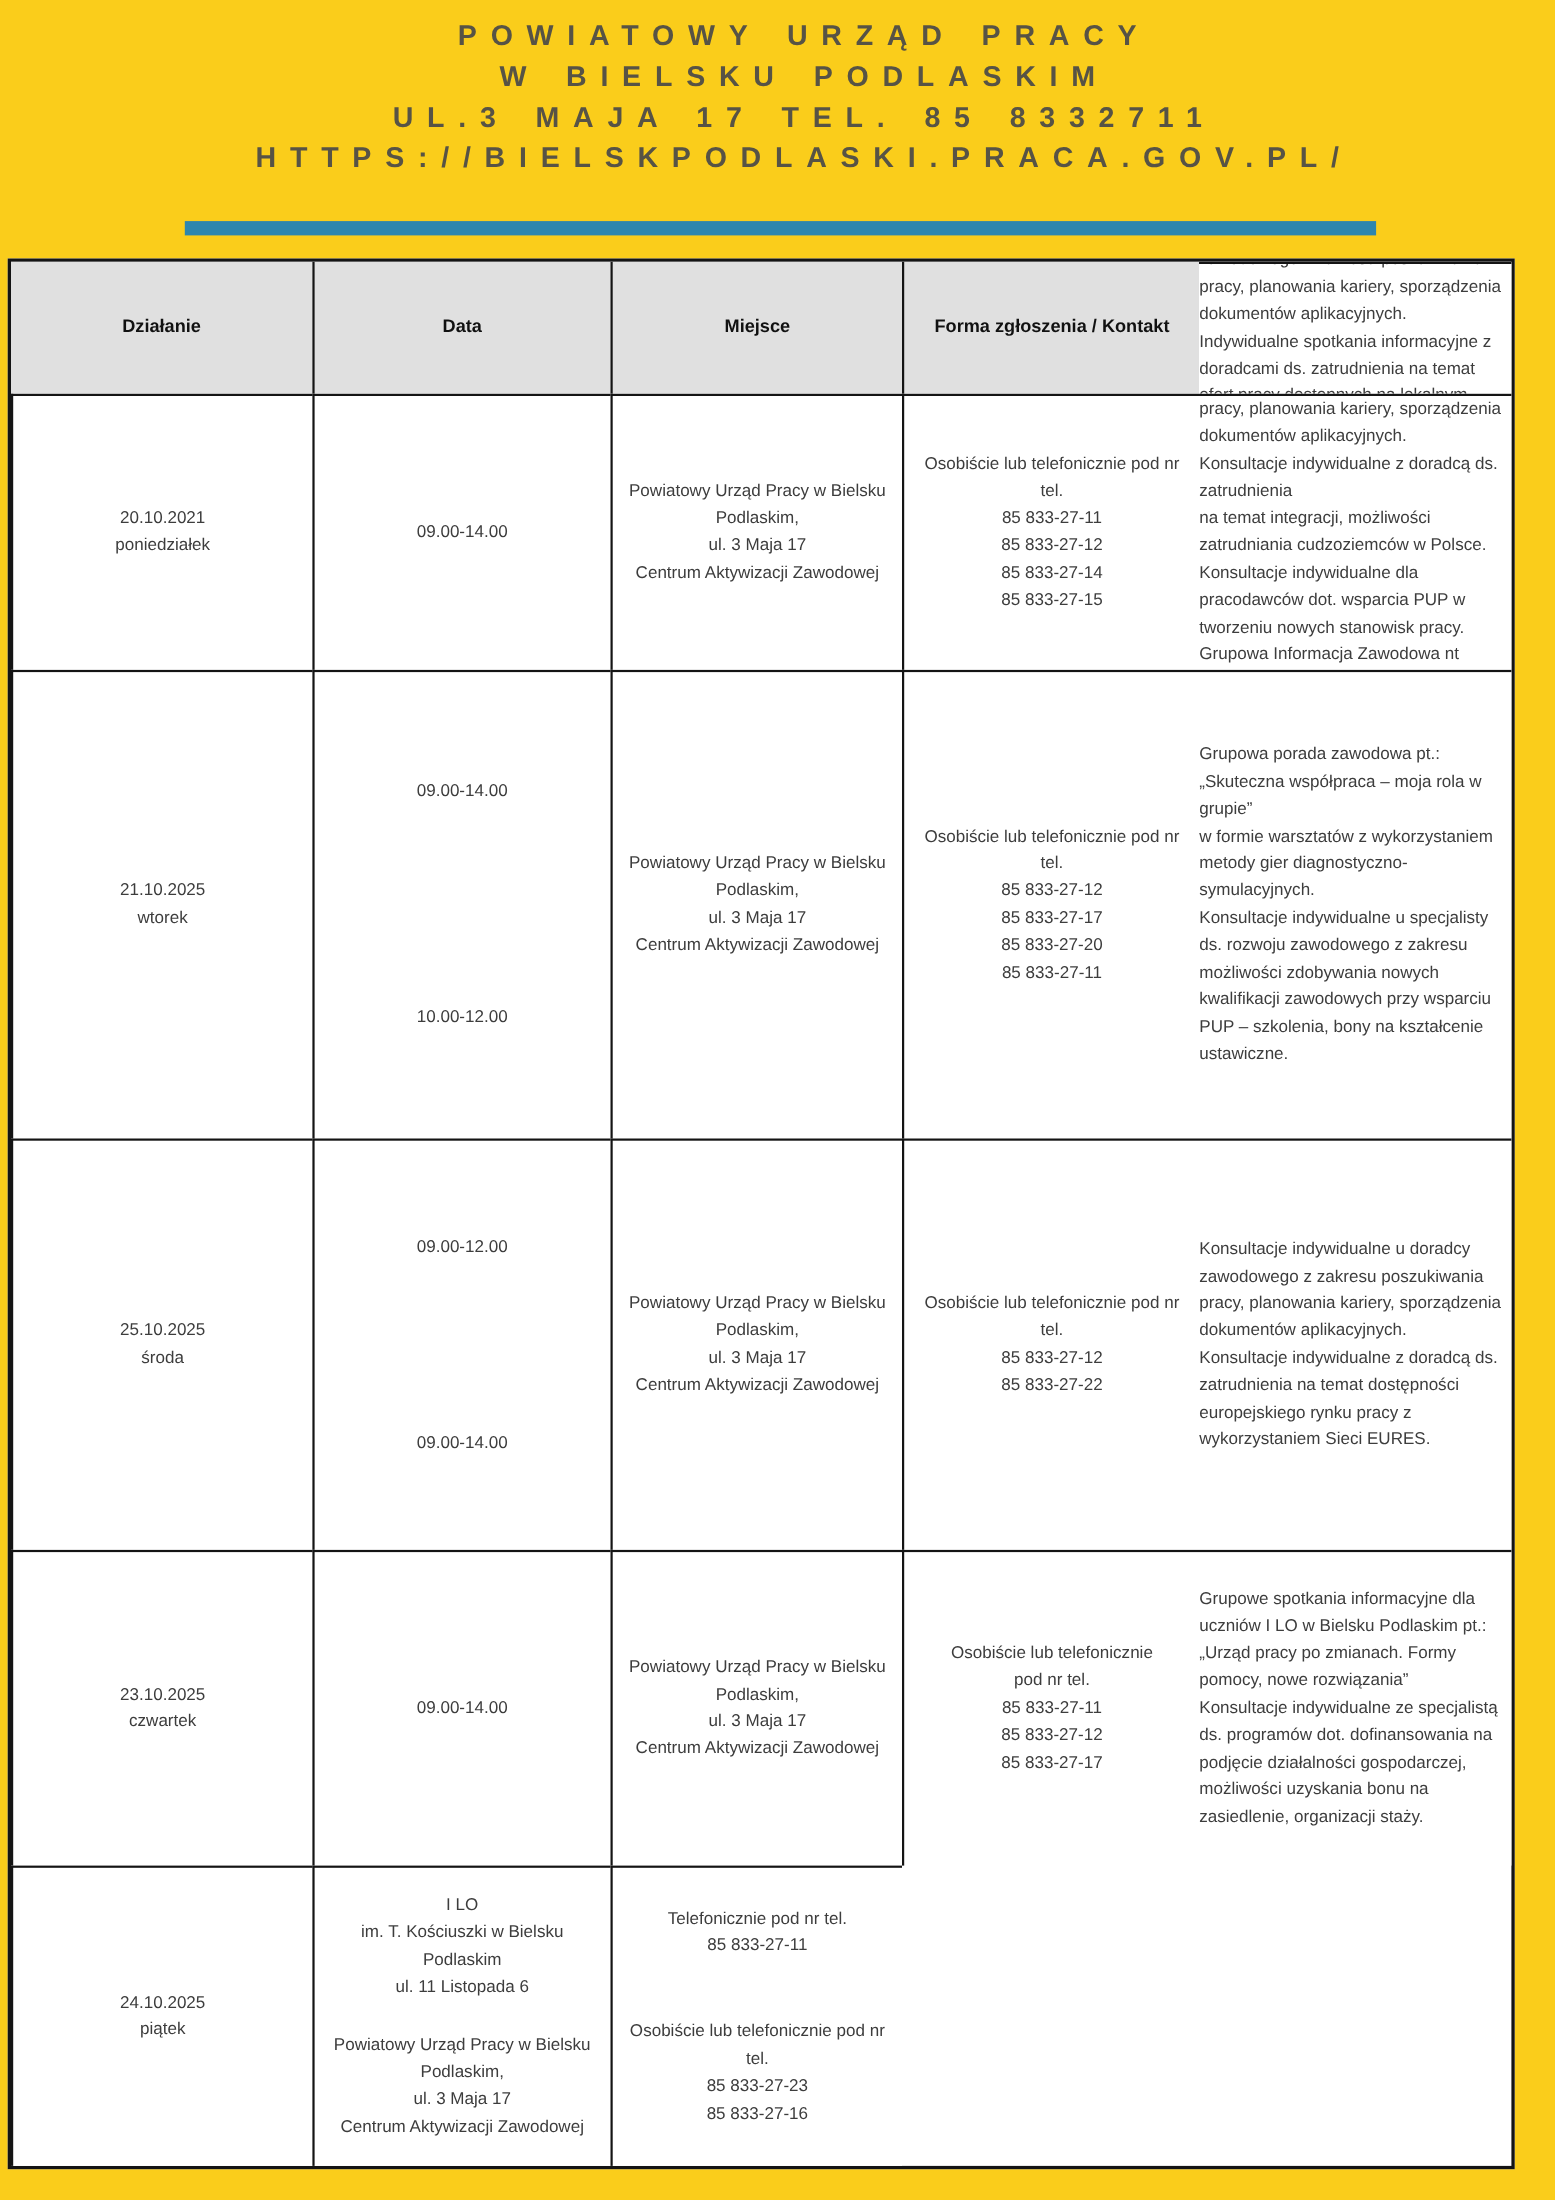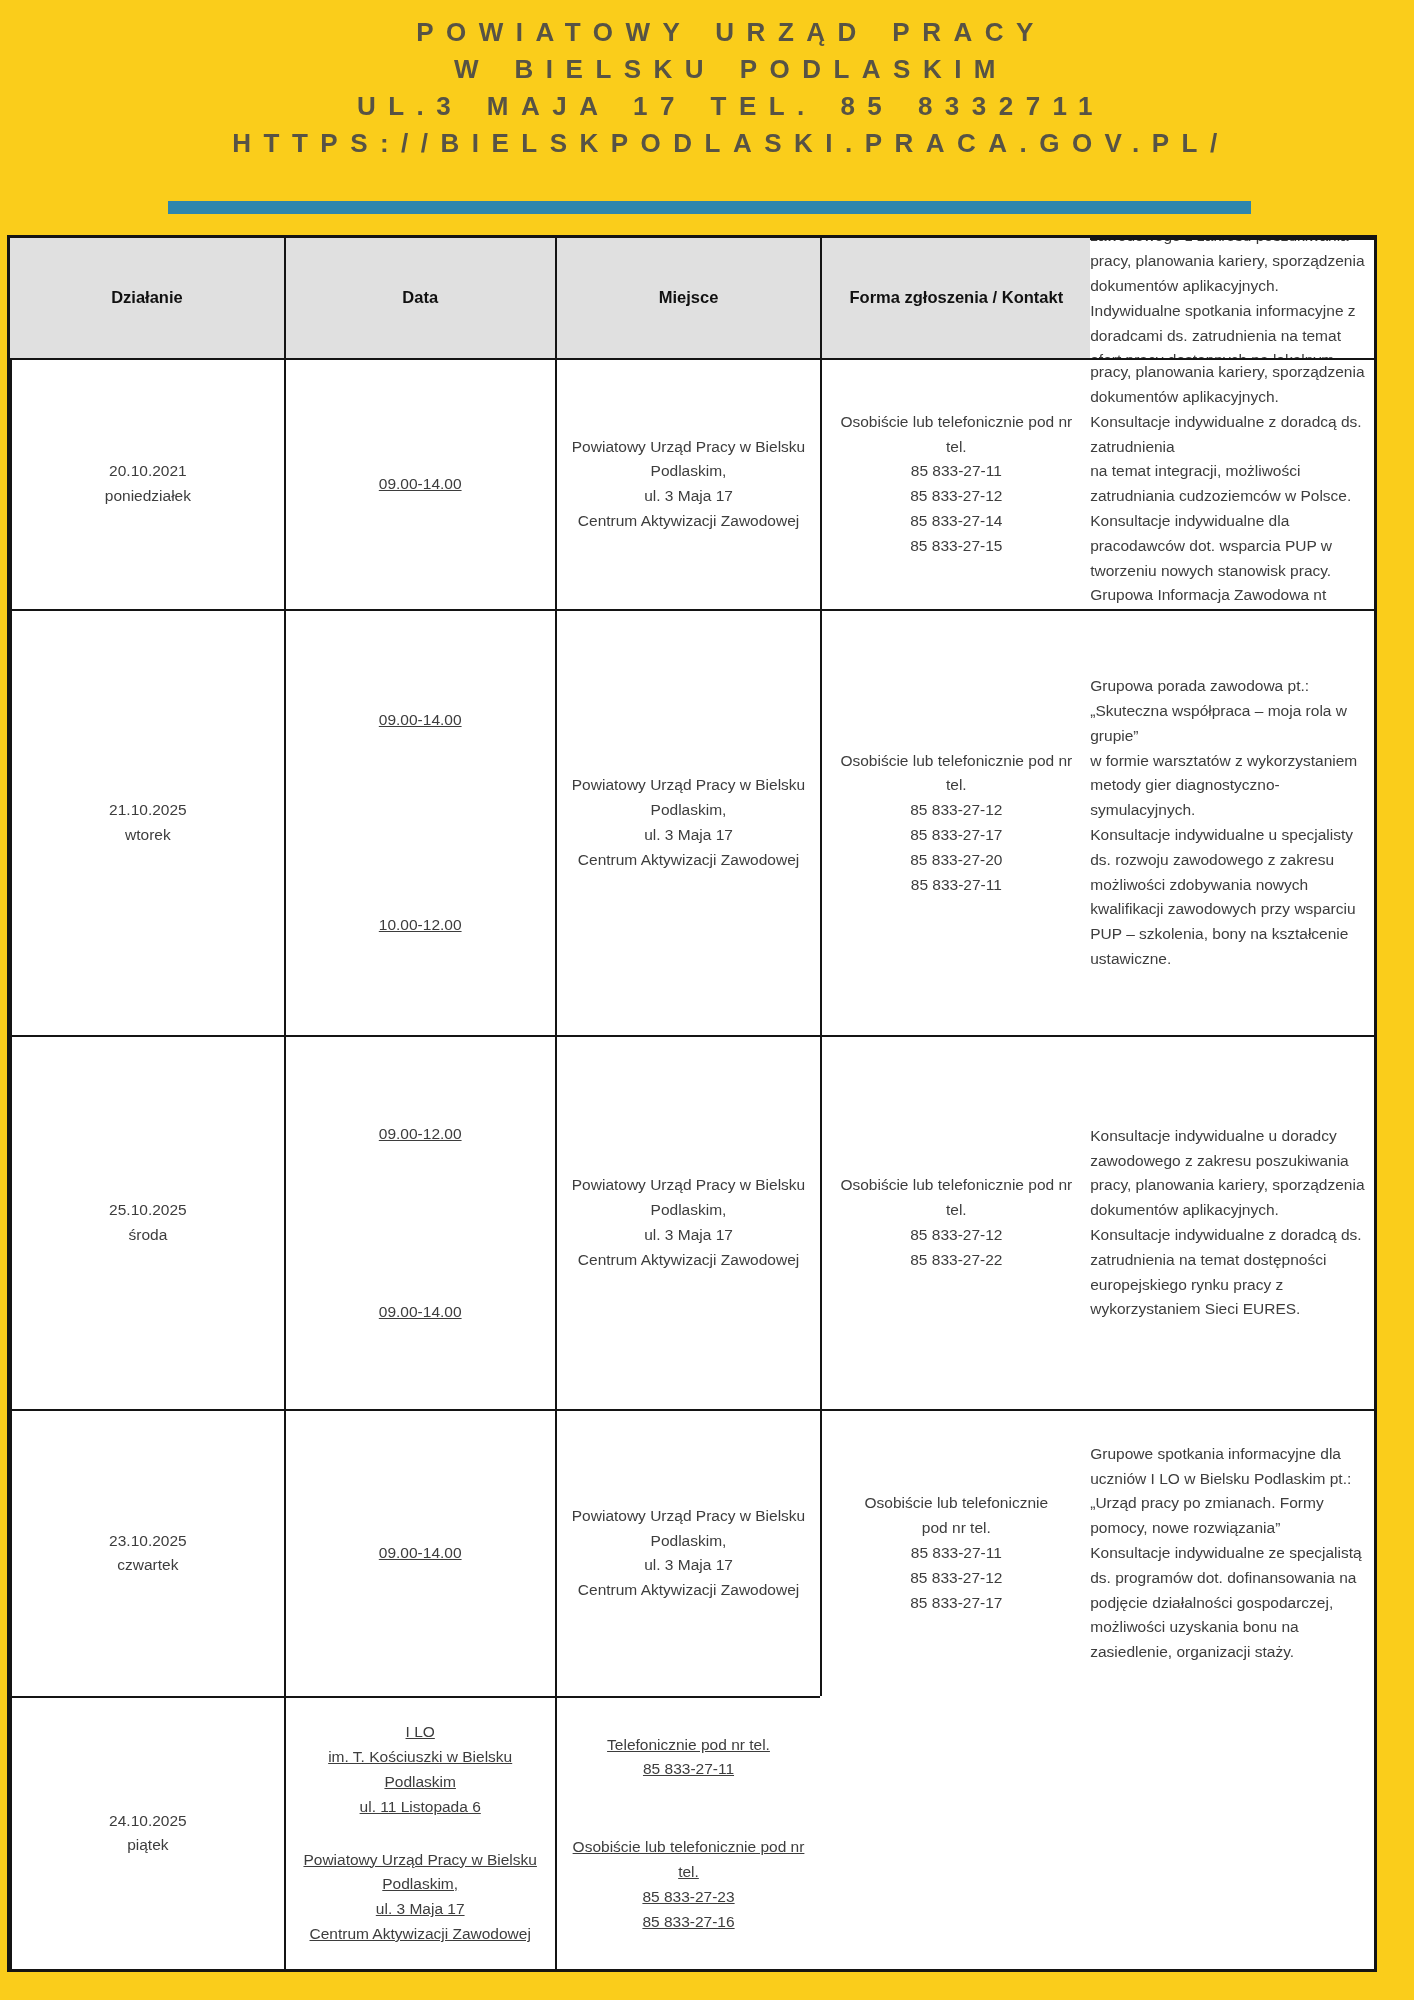--- a/index.html
+++ b/index.html
@@ -69,21 +69,21 @@
   }
   .c.action{
     text-align:left;
     align-items:flex-start;
     padding:10px 9px 10px 0;
   }
   .c.action .txt{width:100%;}
   .c.split{
     justify-content:space-around;
   }
-  .blk{width:100%;text-decoration:underline;}
+  .blk{width:100%;}
 </style>
 </head>
 <body>
 
 <div class="banner">
   <div class="banner-line">POWIATOWY URZĄD PRACY</div>
   <div class="banner-line">W BIELSKU PODLASKIM</div>
   <div class="banner-line">UL.3 MAJA 17 TEL. 85 8332711</div>
   <div class="banner-line">HTTPS://BIELSKPODLASKI.PRACA.GOV.PL/</div>
 </div>

